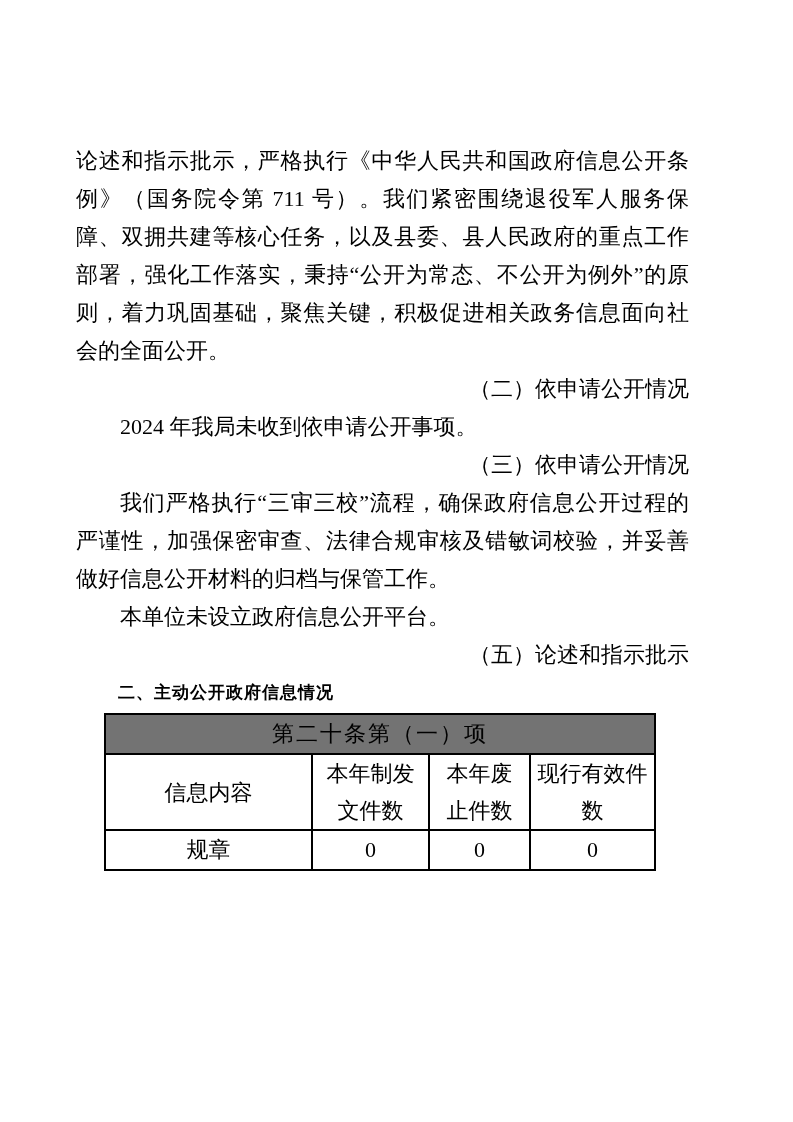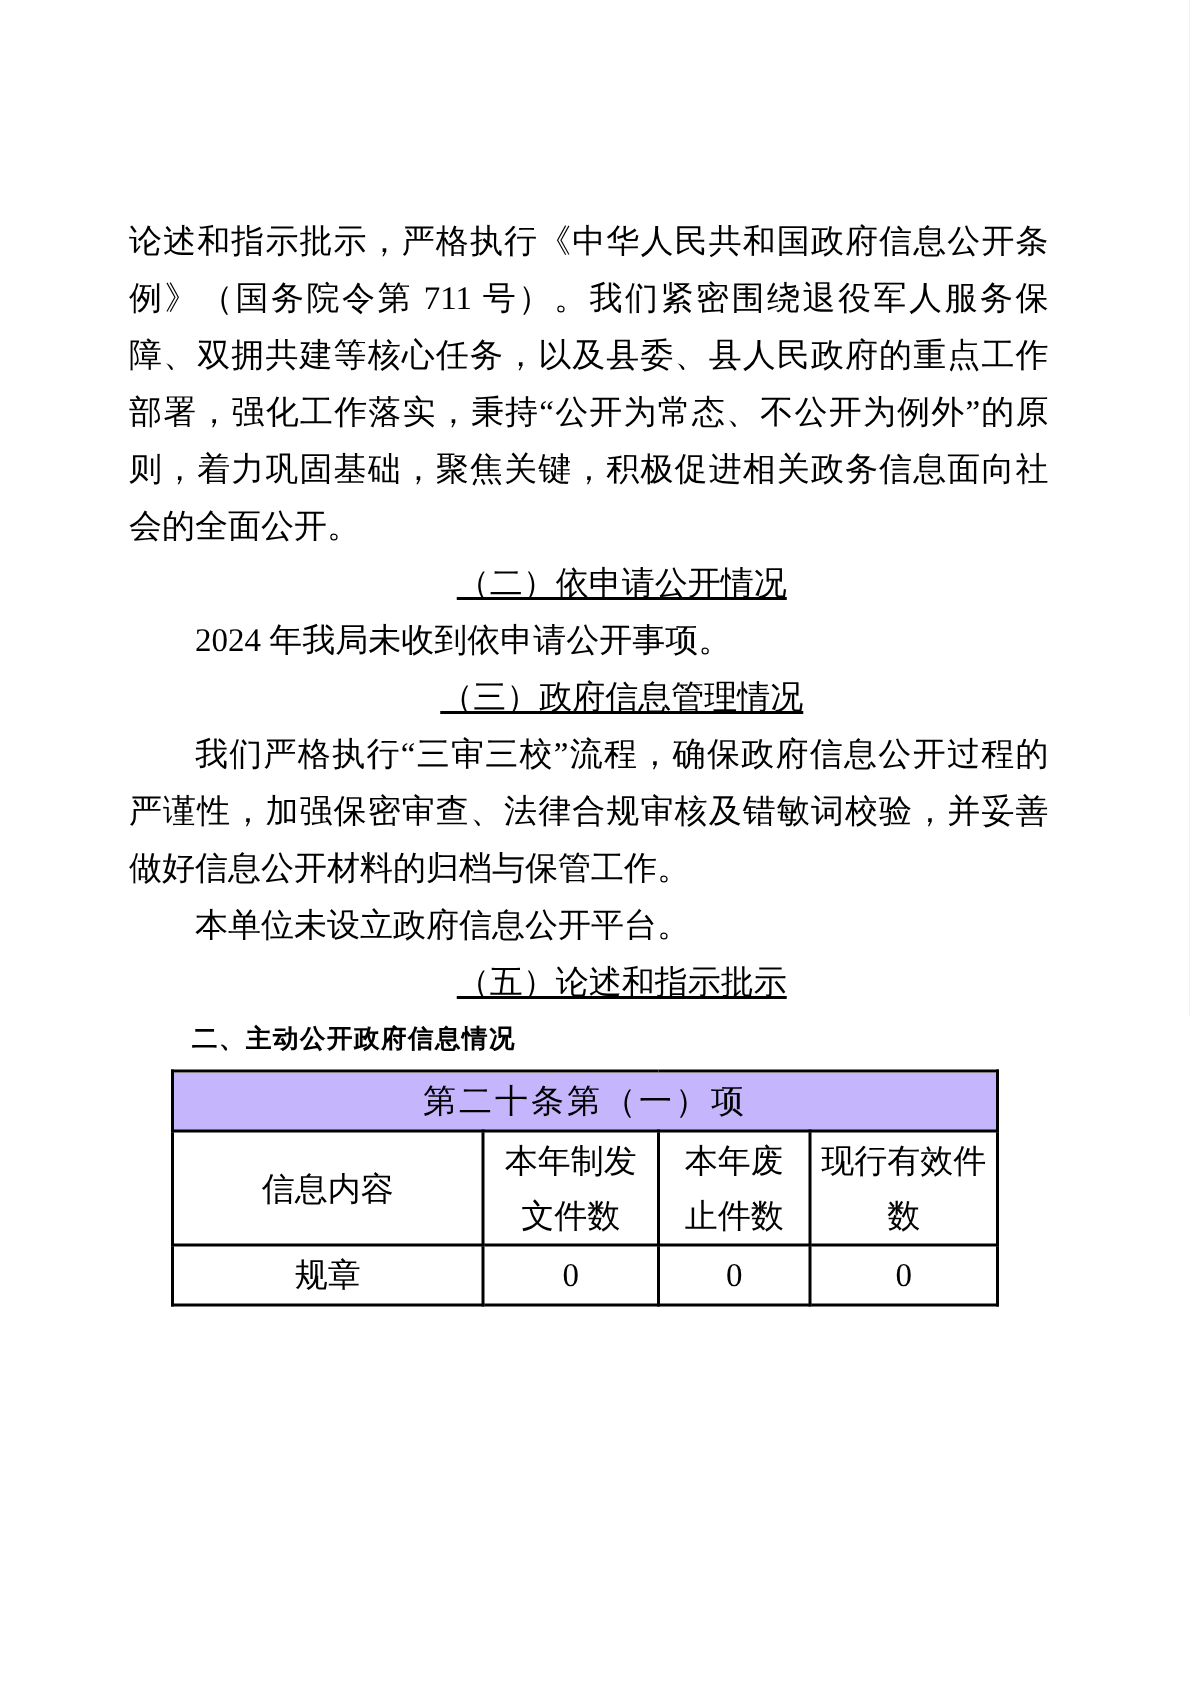--- a/index.html
+++ b/index.html
@@ -8,35 +8,34 @@
     width: 793px;
     height: 1122px;
     margin: 0 auto;
     background: #ffffff;
     font-family: "Liberation Serif", "DejaVu Serif", serif;
     color: #000000;
     overflow: hidden;
   }
   .text-block {
     position: absolute;
-    left: 86px;
+    left: 76px;
     top: 142px;
     width: 613px;
     font-size: 22px;
     line-height: 38px;
     text-align: justify;
   }
   .text-block p { margin: 0; padding: 0; }
   .para { text-align: justify; }
   .indent { text-indent: 44px; }
   .kai-heading {
     text-indent: 44px;
-    text-align: center;
+    text-align: right;
     font-weight: 400;
-    text-decoration: underline;
   }
   .hei-heading {
     font-family: "Liberation Sans", "DejaVu Sans", sans-serif;
     font-weight: 700;
     font-size: 17px;
     text-indent: 42px;
     text-align: left;
     letter-spacing: 1px;
   }
   table.doc-table {
@@ -75,39 +74,39 @@
 <body>
 
 <div class="page">
   <div class="text-block">
 
     <p class="para">论述和指示批示，严格执行《中华人民共和国政府信息公开条例》（国务院令第 711 号）。我们紧密围绕退役军人服务保障、双拥共建等核心任务，以及县委、县人民政府的重点工作部署，强化工作落实，秉持“公开为常态、不公开为例外”的原则，着力巩固基础，聚焦关键，积极促进相关政务信息面向社会的全面公开。</p>
 
     <p class="kai-heading">（二）依申请公开情况</p>
     <p class="para indent">2024 年我局未收到依申请公开事项。</p>
 
-    <p class="kai-heading">（三）政府信息管理情况</p>
+    <p class="kai-heading">（三）依申请公开情况</p>
     <p class="para indent">我们严格执行“三审三校”流程，确保政府信息公开过程的严谨性，加强保密审查、法律合规审核及错敏词校验，并妥善做好信息公开材料的归档与保管工作。</p>
 
     <p class="para indent">本单位未设立政府信息公开平台。</p>
 
     <p class="kai-heading">（五）论述和指示批示</p>
 
     <p class="hei-heading">二、主动公开政府信息情况</p>
 
     <table class="doc-table">
       <colgroup>
         <col class="col-info">
         <col class="col-issued">
         <col class="col-void">
         <col class="col-valid">
       </colgroup>
       <tbody>
         <tr>
-          <th class="caption-cell" colspan="4" style="background: #c4b5fd;">第二十条第（一）项</th>
+          <th class="caption-cell" colspan="4" style="background: #737373;">第二十条第（一）项</th>
         </tr>
         <tr class="col-header-row">
           <th>信息内容</th>
           <th>本年制发
 文件数</th>
           <th>本年废
 止件数</th>
           <th>现行有效件
 数</th>
         </tr>

